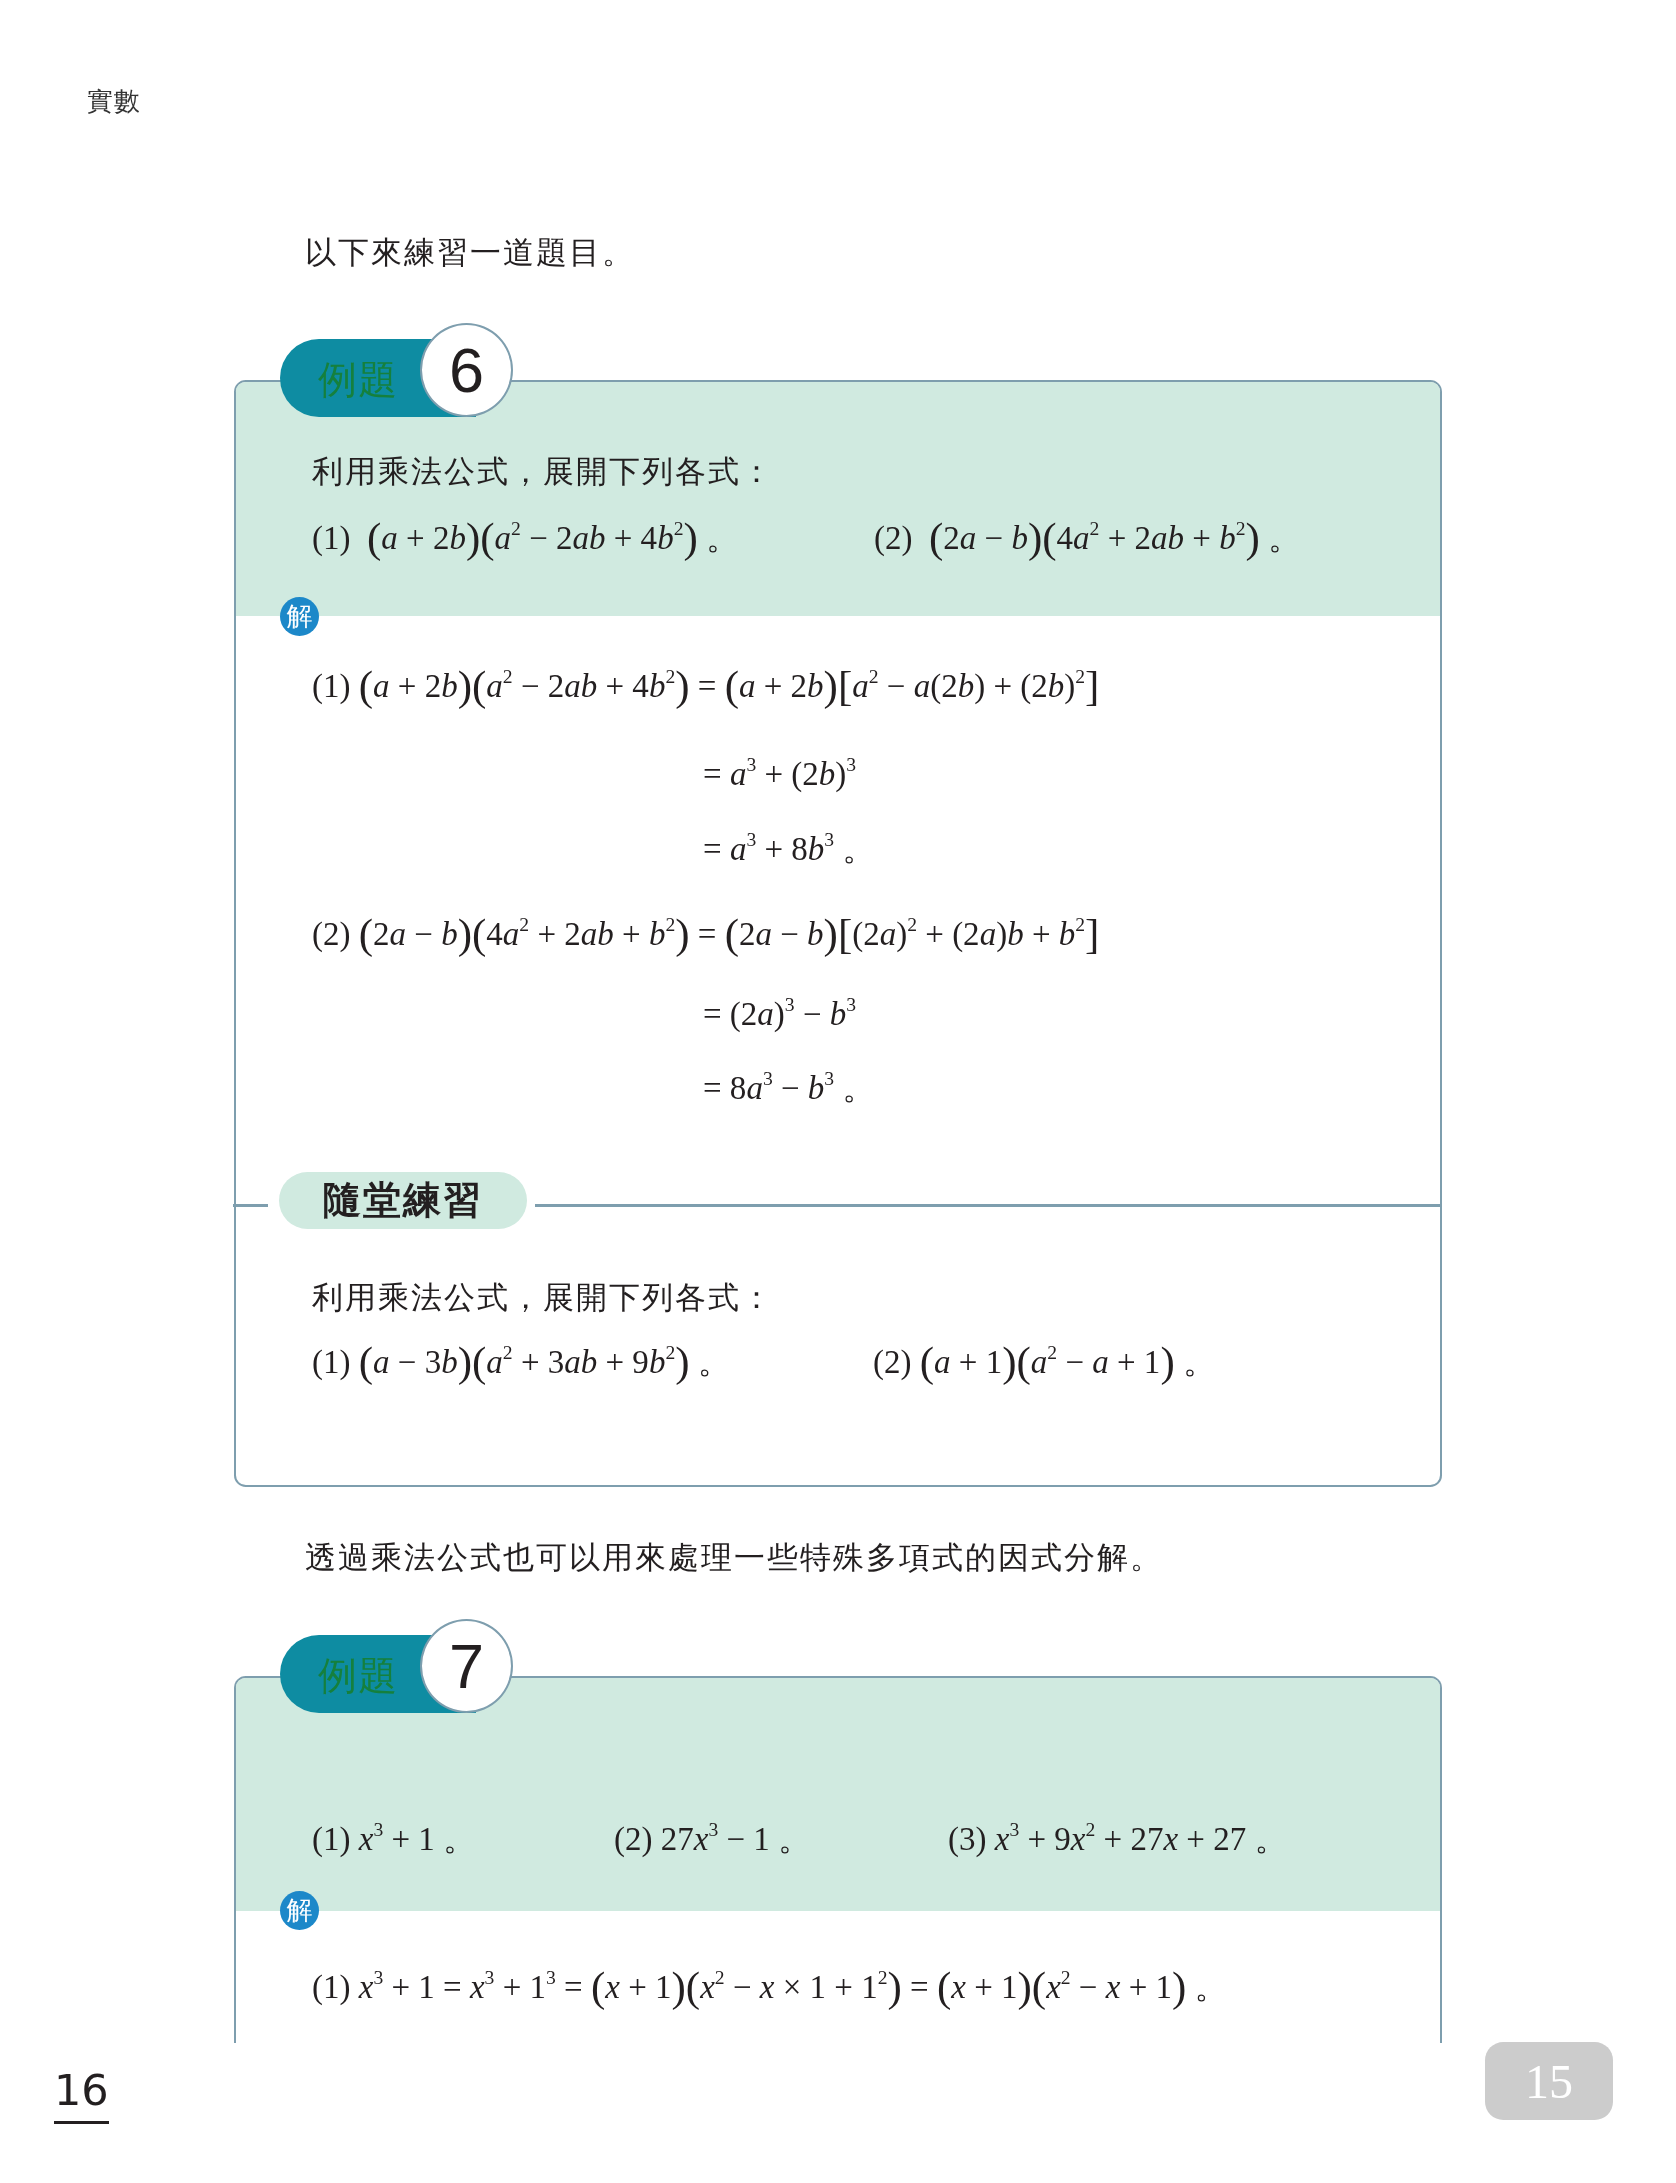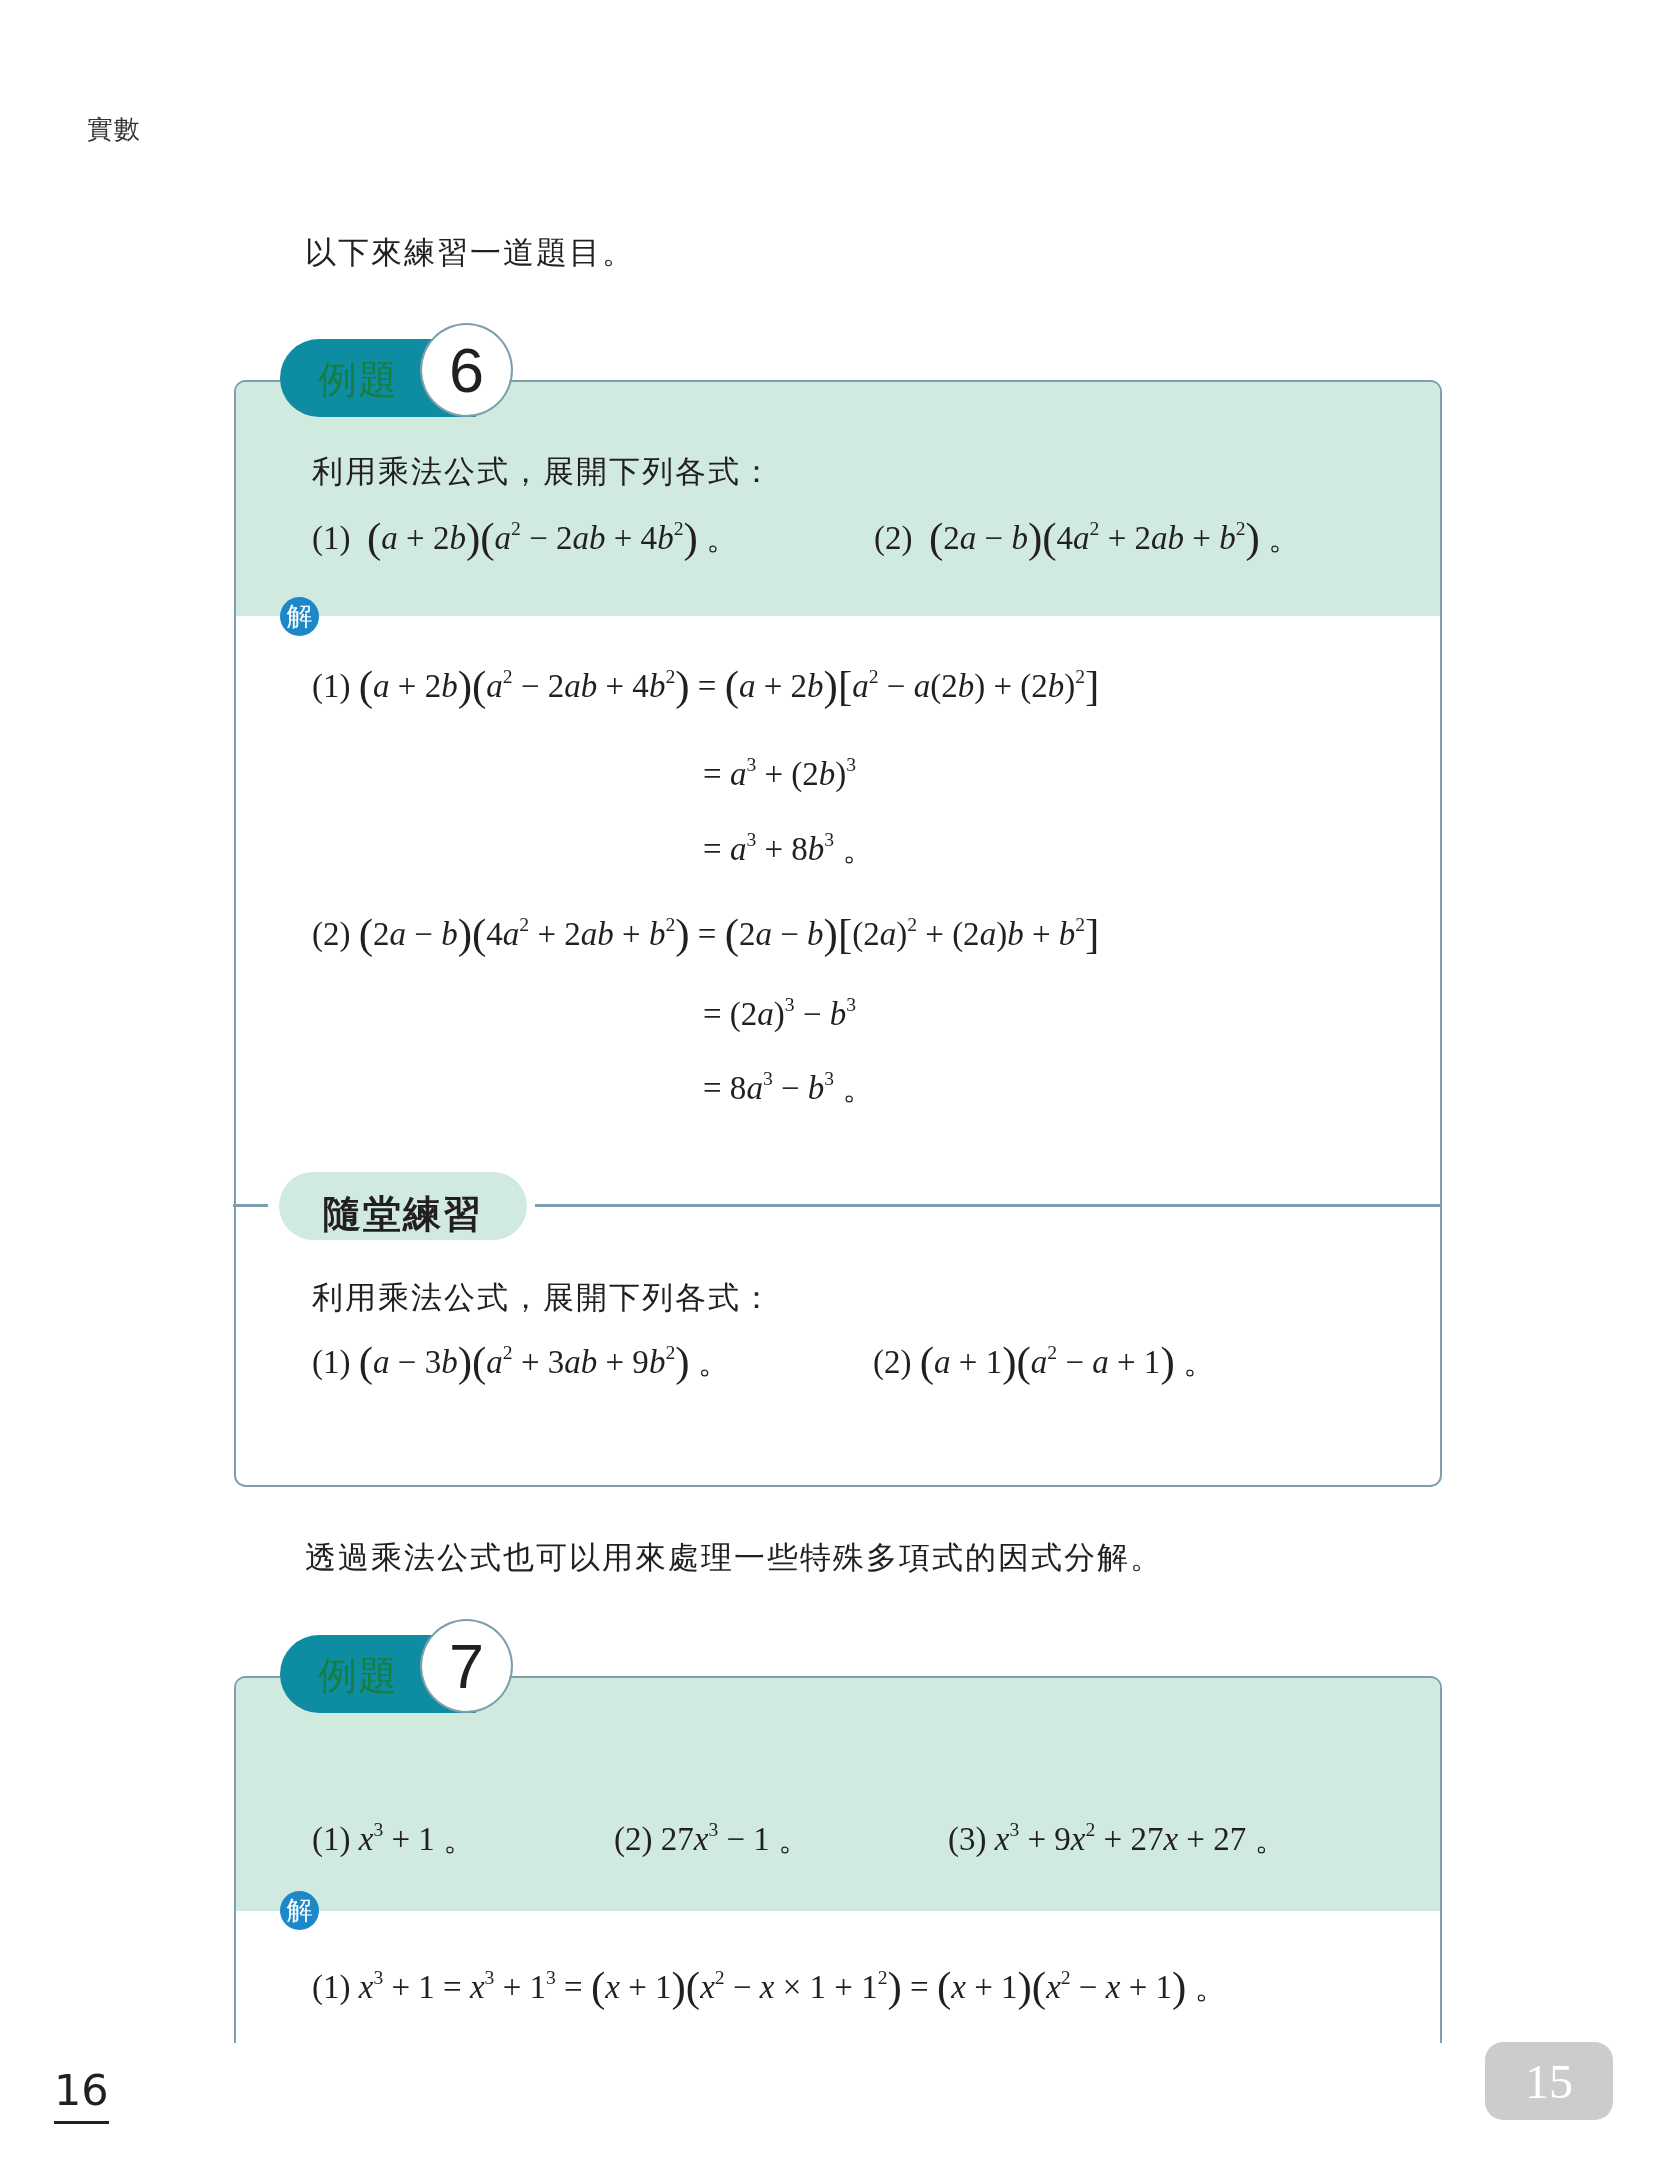--- a/index.html
+++ b/index.html
@@ -1,21 +1,21 @@
 <!DOCTYPE html>
 <html style="font-size:10.5px"><head>
 <meta charset="utf-8">
 <style>
   * { box-sizing: border-box; margin: 0; padding: 0; }
   html, body { width: 1676px; height: 2183px; background: #ffffff; overflow: hidden; }
   body { position: relative; font-family: "Liberation Serif", "DejaVu Serif", serif; color: #231f20; }
 
   .abs { position: absolute; }
 
-  .running-head { left: 87px; top: 84px; font-size: 26px; font-family: Liberation Serif, serif; color: #333; letter-spacing: 0.7px; margin-top: 28px; }
+  .running-head { left: 87px; top: 84px; font-size: 26px; font-family: Liberation Serif, serif; color: #333; letter-spacing: 0.7px; }
 
   .intro { font-size: 31px; letter-spacing: 2px; font-family: "DejaVu Serif", serif; line-height: 1; }
 
   
   .ex-box { left: 234px; width: 1208px; border: 2.6px solid #7e9eae; border-radius: 11.8px; background: #ffffff; overflow: visible; }
   .ex-green { position: absolute; left: 0; right: 0; top: 0; background: #d0eae0; border-radius: 9.2px 9.2px 0 0; }
 
   .badge { position: absolute; height: 78px; }
   .badge-pill { position: absolute; left: 0; top: 16.4px; width: 196px; height: 78px; background: #0e8ca2; border-radius: 39px 0 0 39px; }
   .badge-label { position: absolute; left: 38px; top: 29.5px; color: #15803d; font-family: "DejaVu Sans", sans-serif; font-size: 39px; font-weight: 400; letter-spacing: 1.3px; }
@@ -24,21 +24,21 @@
 
   .jie { position: absolute; width: 39px; height: 39px; border-radius: 50%; background: #1c88c9; color: #fff; font-family: "DejaVu Sans", sans-serif; font-size: 26px; display:flex; align-items:center; justify-content:center; }
 
   .cn { font-family: "DejaVu Serif", serif; font-size: 31px; letter-spacing: 2px; white-space: nowrap; line-height: 1; }
   .math { font-family: "Liberation Serif", serif; font-size: 33px; white-space: nowrap; line-height: 1; }
   .math i { font-style: italic; }
   .math sup { font-size: 19.6px; vertical-align: 14.4px; line-height: 0; }
   .math .big { font-size: 43px; vertical-align: -2.6px; line-height: 0; }
 
   .practice-line { position: absolute; height: 2.6px; background: #7e9eae; }
-  .practice-pill { position: absolute; width: 248px; height: 68px; border-radius: 34px; background: #d0eae0; display:flex; align-items:flex-end; justify-content:center; }
+  .practice-pill { position: absolute; width: 248px; height: 57px; border-radius: 34px; background: #d0eae0; display:flex; align-items:center; justify-content:center; }
   .practice-label { font-family: "DejaVu Sans", sans-serif; font-weight: bold; font-size: 38px; color: #231f20; letter-spacing: 2px; }
 
   .page-left { left: 54px; top: 2069px; font-family: "DejaVu Sans", sans-serif; font-size: 43px; color: #231f20; border-bottom: 3.3px solid #231f20; line-height: 1; padding-bottom: 9px; }
   .page-right { left: 1485px; top: 2042px; width: 128px; height: 78px; border-radius: 18.3px; background: #cccccc; color: #ffffff; font-family: Liberation Serif, serif; font-size: 48px; display:flex; align-items:center; justify-content:center; }
 </style>
 </head>
 <body>
 
 <div class="abs running-head">實數</div>
 

